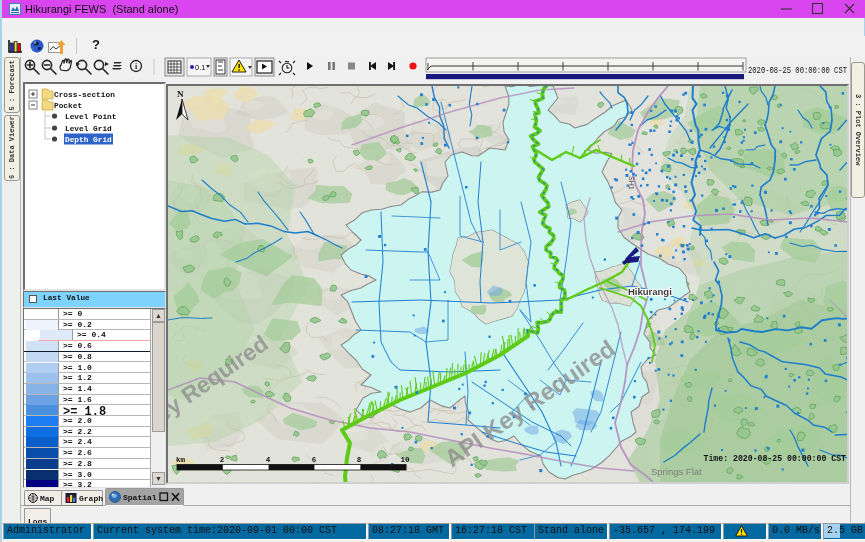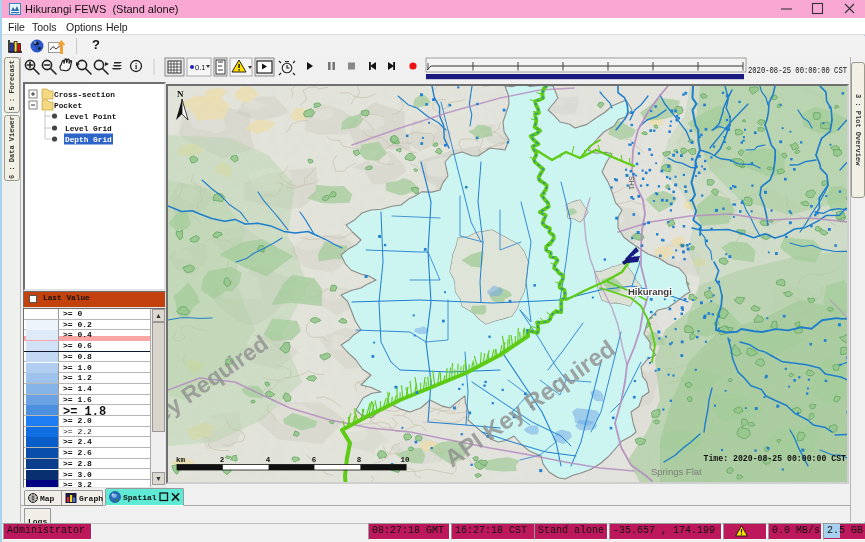--- a/index.html
+++ b/index.html
@@ -1,62 +1,56 @@
 <!DOCTYPE html>
 <html><head><meta charset="utf-8"><style>
 *{margin:0;padding:0;box-sizing:border-box}
 html,body{width:865px;height:542px;overflow:hidden;background:#f0f0f0;
  font-family:"Liberation Sans",sans-serif;}
 .abs{position:absolute}
 .mono{font-family:"Liberation Mono",monospace}
 #win{position:relative;width:865px;height:542px;border-left:2px solid #a9d3ea;border-right:1px solid #a9d3ea;background:#f0f0f0}
-#title{position:absolute;left:0;top:0;width:863px;height:18px;background:#f9a8d4;font-size:11px;color:#111}
+#title{position:absolute;left:0;top:0;width:863px;height:18px;background:#d946ef;font-size:11px;color:#111}
 #menu{position:absolute;left:0;top:18px;width:863px;height:17px;background:#fff;border-bottom:1px solid #dfdfdf;font-size:10.5px;color:#1a1a1a}
 #tb1{position:absolute;left:0;top:36px;width:863px;height:21px;background:#f2f2f2}
 #tb2{position:absolute;left:19px;top:57px;width:827px;height:27px;background:#f0f0f0}
 .vtab{position:absolute;background:#f2f0e4;border:1px solid #9c9a8c;border-radius:3px 3px 3px 3px;
  color:#333;font-size:7px;font-family:"Liberation Mono",monospace;font-weight:bold;letter-spacing:0;
  display:flex;align-items:center;justify-content:center}
 .vtext-up{writing-mode:vertical-rl;transform:rotate(180deg);white-space:nowrap}
 .vtext-dn{writing-mode:vertical-rl;white-space:nowrap}
 #treep{position:absolute;left:21px;top:82px;width:143px;height:209px;background:#fff;
  border:2px solid;border-color:#6f6f6f #e3e3e3 #e3e3e3 #6f6f6f}
-#lvbox{position:absolute;left:21px;top:291px;width:143px;height:17px;background:#c2410c;
+#lvbox{position:absolute;left:21px;top:291px;width:143px;height:17px;background:#7dd3fc;
  border:1px solid;border-color:#6f6f6f #e3e3e3 #e3e3e3 #6f6f6f}
 #legend{position:absolute;left:21px;top:308px;width:143px;height:180px;background:#fff;
  border:1px solid;border-color:#6f6f6f #e3e3e3 #e3e3e3 #6f6f6f;overflow:hidden}
 #mapbox{position:absolute;left:164px;top:84px;width:683px;height:400px;
  border:2px solid;border-color:#6f6f6f #cfcfcf #cfcfcf #6f6f6f;background:#e5e7e0;overflow:hidden}
 .seg{position:absolute;top:523px;height:17px;border:1px solid;border-color:#9a9a9a #fdfdfd #fdfdfd #9a9a9a;
- background:#be185d;font-family:"Liberation Mono",monospace;font-size:10px;color:#111;
+ background:#0369a1;font-family:"Liberation Mono",monospace;font-size:10px;color:#111;
  line-height:14px;padding-left:3px;white-space:nowrap;overflow:hidden}
 .btab{position:absolute;height:16px;background:#f0eee6;border:1px solid #999;border-bottom:1px solid #888;
  border-radius:2px 2px 0 0;font-family:"Liberation Mono",monospace;font-size:8px;font-weight:bold;color:#111;
  display:flex;align-items:center;padding:0 3px;gap:2px}
 .btab svg{flex-shrink:0}
 </style></head><body>
 <div id="win">
 <div id="title">
 <svg class="abs" style="left:7px;top:3px" width="12" height="12" viewBox="0 0 12 12">
 <rect x="0.5" y="0.5" width="11" height="11" fill="#eaf4fb" stroke="#3a85c0"></rect>
 <path d="M2,8 L4,4 L6,7 L8,3 L10,8 Z" fill="#2b6fb0"></path>
 <rect x="2" y="9" width="8" height="1.2" fill="#2b6fb0"></rect>
 </svg>
 <span class="abs" style="left:23px;top:3px">Hikurangi FEWS&nbsp; (Stand alone)</span>
 <svg class="abs" style="left:774px;top:0" width="87" height="18" viewBox="0 0 87 18">
 <line x1="5" y1="9" x2="16" y2="9" stroke="#333" stroke-width="1.1"></line>
 <rect x="36.5" y="3.5" width="10" height="10" fill="none" stroke="#333" stroke-width="1.1"></rect>
 <path d="M69,4 L78,13 M78,4 L69,13" stroke="#333" stroke-width="1.1"></path>
 </svg>
-</div>
-<div id="menu">
-<span class="abs" style="left:6px;top:3px">File</span>
-<span class="abs" style="left:30px;top:3px">Tools</span>
-<span class="abs" style="left:64px;top:3px">Options</span>
-<span class="abs" style="left:104px;top:3px">Help</span>
 </div>
 <div id="tb1">
 <svg class="abs" style="left:6px;top:3px" width="15" height="15" viewBox="0 0 15 15">
 <path d="M1,1 L1,13 L14,13" fill="none" stroke="#111" stroke-width="1.6"></path>
 <rect x="2.6" y="4" width="2.8" height="9" fill="#2233cc" stroke="#111" stroke-width="0.7"></rect>
 <rect x="6.2" y="2.5" width="2.8" height="10.5" fill="#ffdd22" stroke="#111" stroke-width="0.7"></rect>
 <rect x="9.8" y="4.5" width="2.8" height="8.5" fill="#dd1111" stroke="#111" stroke-width="0.7"></rect>
 </svg>
 <svg class="abs" style="left:28px;top:3px" width="14" height="14" viewBox="0 0 14 14">
 <circle cx="7" cy="7" r="6.5" fill="#2a58c8"></circle>
@@ -200,21 +194,21 @@
 </div>
 <div id="legend">
       <div style="position:absolute;left:0;top:0px;width:126px;height:10.7px;border-bottom:1px solid #b7b7b7">
         <div style="position:absolute;left:2px;top:0;width:33px;height:10px;background:#ffffff;border-right:1px solid #999"></div>
         <span class="mono" style="position:absolute;left:39px;top:0px;font-size:8px;font-weight:bold;color:#111">&gt;= 0</span>
       </div>
       <div style="position:absolute;left:0;top:10.7px;width:126px;height:10.7px;border-bottom:1px solid #b7b7b7">
         <div style="position:absolute;left:2px;top:0;width:33px;height:10px;background:#eef4fc;border-right:1px solid #999"></div>
         <span class="mono" style="position:absolute;left:39px;top:0px;font-size:8px;font-weight:bold;color:#111">&gt;= 0.2</span>
       </div>
-      <div style="position:absolute;left:0;top:21.4px;width:126px;height:10.7px;border-bottom:5px solid #fca5a5">
+      <div style="position:absolute;left:14px;top:21.4px;width:126px;height:10.7px;border-bottom:1px solid #fca5a5">
         <div style="position:absolute;left:2px;top:0;width:33px;height:10px;background:#dfeaf9;border-right:1px solid #999"></div>
         <span class="mono" style="position:absolute;left:39px;top:0px;font-size:8px;font-weight:bold;color:#111">&gt;= 0.4</span>
       </div>
       <div style="position:absolute;left:0;top:32.099999999999994px;width:126px;height:10.7px;border-bottom:1px solid #0f172a">
         <div style="position:absolute;left:2px;top:0;width:33px;height:10px;background:#d1e1f6;border-right:1px solid #999"></div>
         <span class="mono" style="position:absolute;left:39px;top:0px;font-size:8px;font-weight:bold;color:#111">&gt;= 0.6</span>
       </div>
       <div style="position:absolute;left:0;top:42.8px;width:126px;height:10.7px;border-bottom:1px solid #b7b7b7">
         <div style="position:absolute;left:2px;top:0;width:33px;height:10px;background:#c2d8f3;border-right:1px solid #999"></div>
         <span class="mono" style="position:absolute;left:39px;top:0px;font-size:8px;font-weight:bold;color:#111">&gt;= 0.8</span>
@@ -238,21 +232,21 @@
       <div style="position:absolute;left:0;top:96.30000000000001px;width:126px;height:10.7px;border-bottom:1px solid #b7b7b7">
         <div style="position:absolute;left:2px;top:0;width:33px;height:10px;background:#4b90de;border-right:1px solid #999"></div>
         <span class="mono" style="position:absolute;left:39px;top:0px;font-size:12px;font-weight:bold;color:#111">&gt;= 1.8</span>
       </div>
       <div style="position:absolute;left:0;top:107.00000000000001px;width:126px;height:10.7px;border-bottom:1px solid #b7b7b7">
         <div style="position:absolute;left:2px;top:0;width:33px;height:10px;background:#1f7df4;border-right:1px solid #999"></div>
         <span class="mono" style="position:absolute;left:39px;top:0px;font-size:8px;font-weight:bold;color:#111">&gt;= 2.0</span>
       </div>
       <div style="position:absolute;left:0;top:117.70000000000002px;width:126px;height:10.7px;border-bottom:1px solid #b7b7b7">
         <div style="position:absolute;left:2px;top:0;width:33px;height:10px;background:#0e6ee2;border-right:1px solid #999"></div>
-        <span class="mono" style="position:absolute;left:39px;top:0px;font-size:8px;font-weight:normal;color:#111">&gt;= 2.2</span>
+        <span class="mono" style="position:absolute;left:39px;top:0px;font-size:8px;font-weight:bold;color:#111">&gt;= 2.2</span>
       </div>
       <div style="position:absolute;left:0;top:128.4px;width:126px;height:10.7px;border-bottom:1px solid #b7b7b7">
         <div style="position:absolute;left:2px;top:0;width:33px;height:10px;background:#0a5ec9;border-right:1px solid #999"></div>
         <span class="mono" style="position:absolute;left:39px;top:0px;font-size:8px;font-weight:bold;color:#111">&gt;= 2.4</span>
       </div>
       <div style="position:absolute;left:0;top:139.1px;width:126px;height:10.7px;border-bottom:1px solid #b7b7b7">
         <div style="position:absolute;left:2px;top:0;width:33px;height:10px;background:#0a4eab;border-right:1px solid #999"></div>
         <span class="mono" style="position:absolute;left:39px;top:0px;font-size:8px;font-weight:bold;color:#111">&gt;= 2.6</span>
       </div>
       <div style="position:absolute;left:0;top:149.79999999999998px;width:126px;height:10.7px;border-bottom:1px solid #b7b7b7">
@@ -1273,37 +1267,38 @@
     </div>
 <div class="btab" style="left:59px;top:490px;width:42px">
 <svg width="12" height="12" viewBox="0 0 12 12">
         <rect x="0.5" y="1" width="11" height="10" fill="#1a1a3a"></rect>
         <rect x="2" y="5" width="2.2" height="5" fill="#e22"></rect>
         <rect x="5" y="3" width="2.2" height="7" fill="#ed2"></rect>
         <rect x="8" y="5.5" width="2.2" height="4.5" fill="#47d"></rect>
       </svg>
 <span>Graph</span>
     </div>
-<div class="btab" style="left:103px;top:488px;width:79px;height:18px;background:#5eead4;border-bottom:1px solid #fafaf7">
+<div class="btab" style="left:103px;top:488px;width:79px;height:18px;background:#a3a3a3;border-bottom:1px solid #fafaf7">
 <svg width="12" height="12" viewBox="0 0 12 12">
         <circle cx="6" cy="6" r="5.5" fill="#2a6cc0" stroke="#123f7c" stroke-width="0.6"></circle>
         <path d="M2,4 Q4.5,1.8 7.5,3.6 Q9,5 6.5,6.8 Q3.8,7.4 3,5.4 Z" fill="#7fb3e0"></path>
         <path d="M6.5,8 Q9,7.4 9.6,8.8 Q8,10.4 6.4,9.8 Z" fill="#3f7a46"></path>
         <circle cx="4" cy="3.5" r="1" fill="#cfe4f4"></circle>
       </svg>
 <span>Spatial</span>
 <svg width="22" height="10" viewBox="0 0 22 10">
         <rect x="1" y="1" width="7.5" height="7.5" fill="none" stroke="#111" stroke-width="1.3"></rect>
         <path d="M13,1.2 L20,8.8 M20,1.2 L13,8.8" stroke="#111" stroke-width="1.6"></path>
       </svg>
 </div>
 <div class="abs" style="left:19px;top:506px;width:829px;height:17px;background:#f0f0f0"></div>
 <div class="btab" style="left:22px;top:508px;width:27px;height:26px;border-radius:0;border-bottom:1px solid #888">Logs</div>
 <div class="abs" style="left:0;top:523px;width:865px;height:19px;background:#f0f0f0;border-top:1px solid #c0c0c0"></div>
 <div class="seg" style="left:1px;width:89px">Administrator</div>
+<div class="seg" style="left:91px;width:274px">Current system time:2020-09-01 00:00 CST</div>
 <div class="seg" style="left:366px;width:82px">08:27:18 GMT</div>
 <div class="seg" style="left:449px;width:102px">16:27:18 CST</div>
 <div class="seg" style="left:532px;width:74px">Stand alone</div>
 <div class="seg" style="left:607px;width:113px">-35.657 , 174.199</div>
 <div class="seg" style="left:721px;width:44px"><svg width="13" height="12" viewBox="0 0 13 12" style="margin-left:8px;margin-top:1px">
         <path d="M6.5,0.8 L12.4,11 L0.6,11 Z" fill="#ffe000" stroke="#111" stroke-width="0.9"></path>
         <rect x="5.9" y="4" width="1.2" height="3.6" fill="#111"></rect>
         <rect x="5.9" y="8.6" width="1.2" height="1.2" fill="#111"></rect>
       </svg></div>
 <div class="seg" style="left:766px;width:54px">0.0 MB/s</div>

